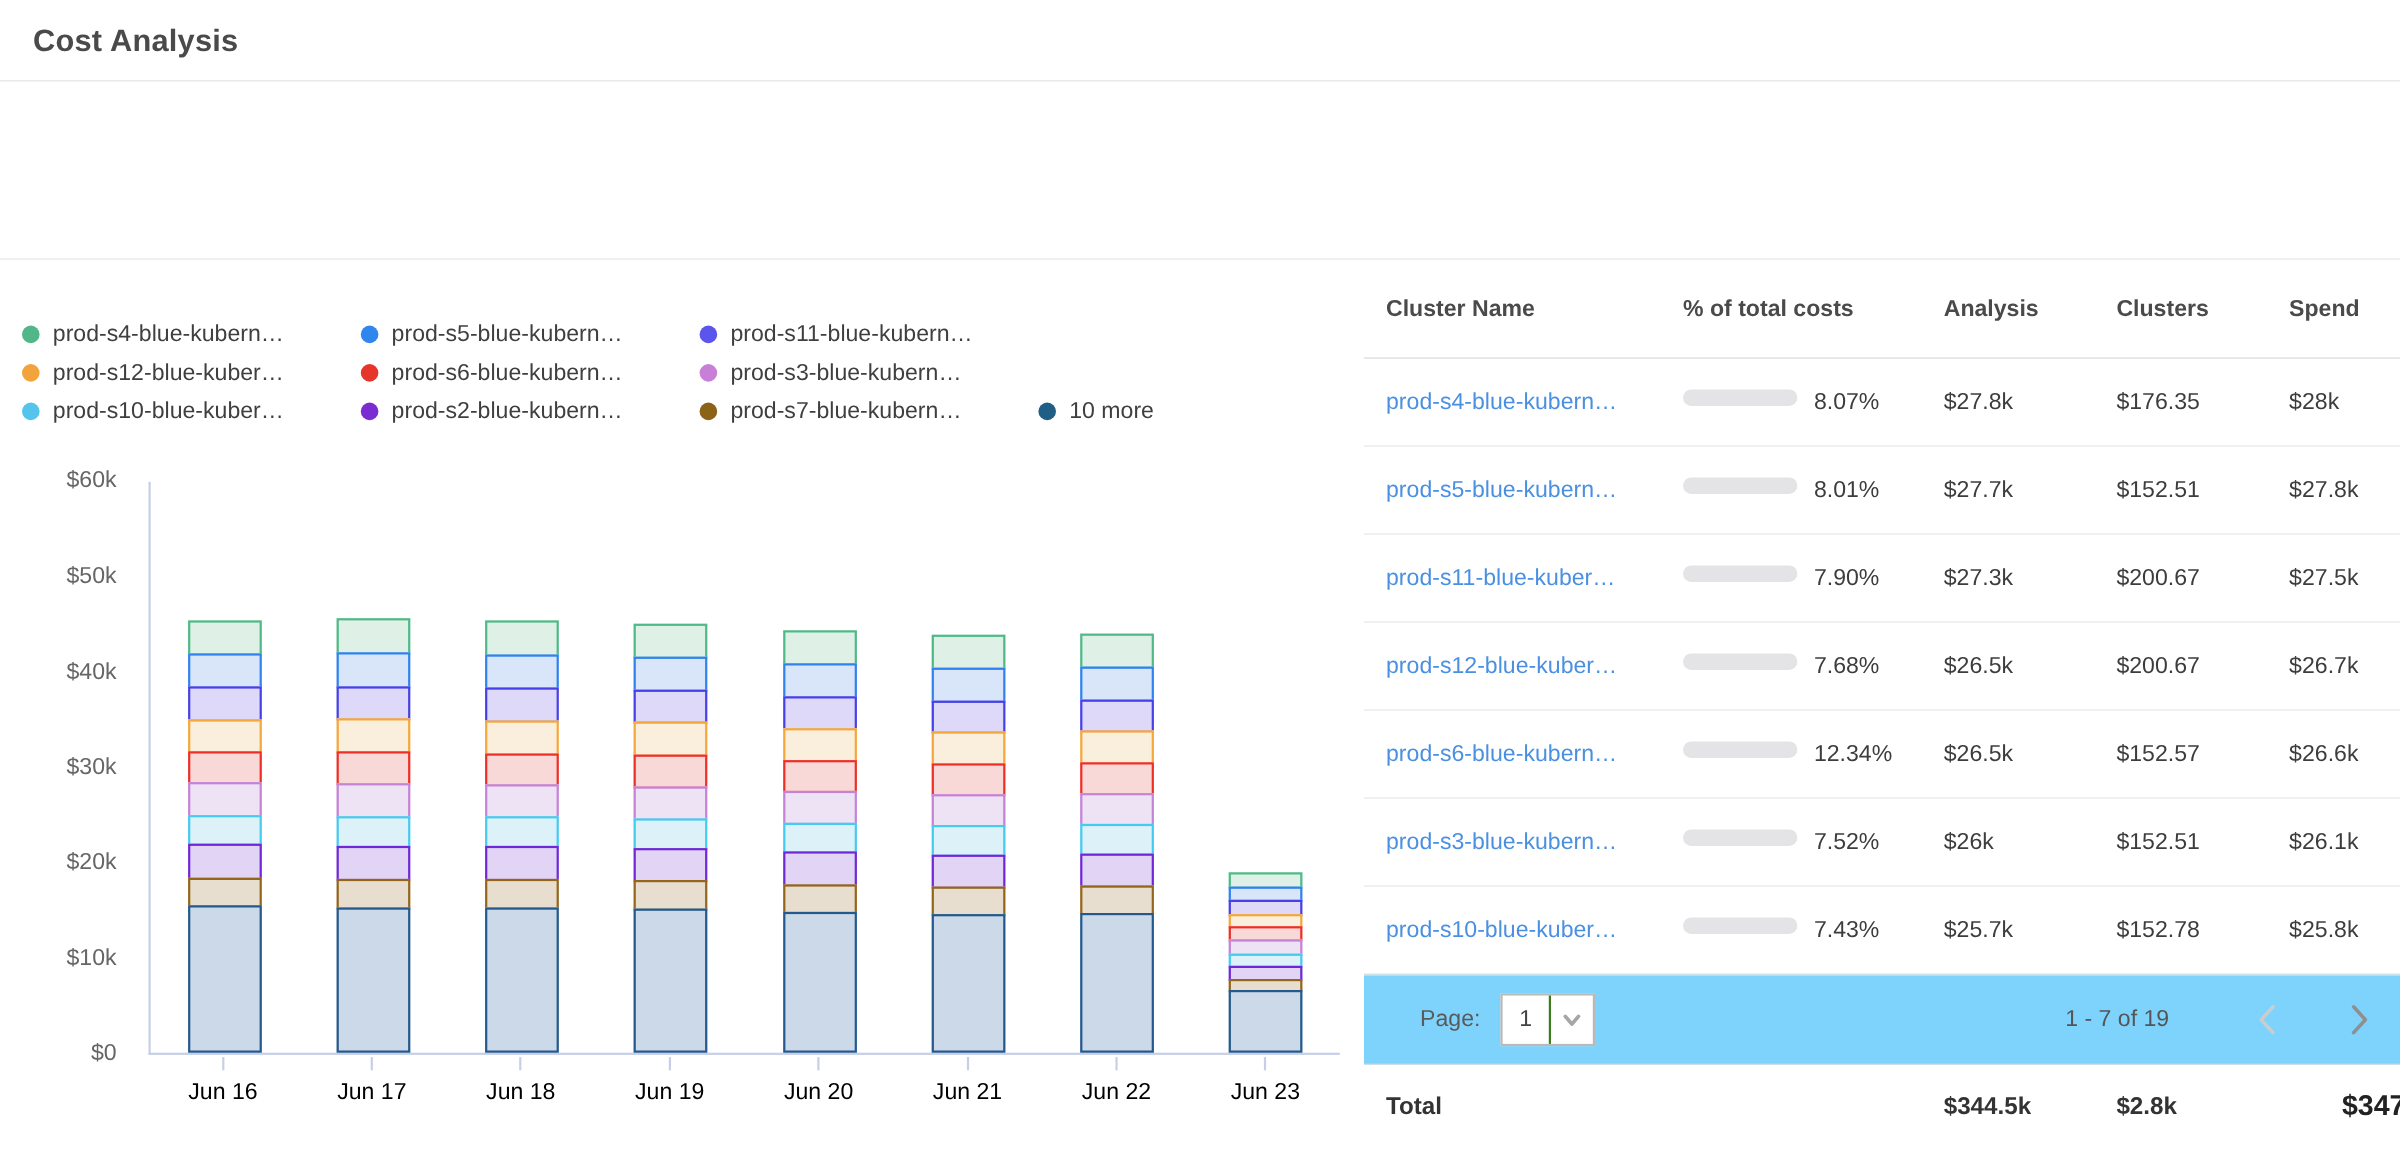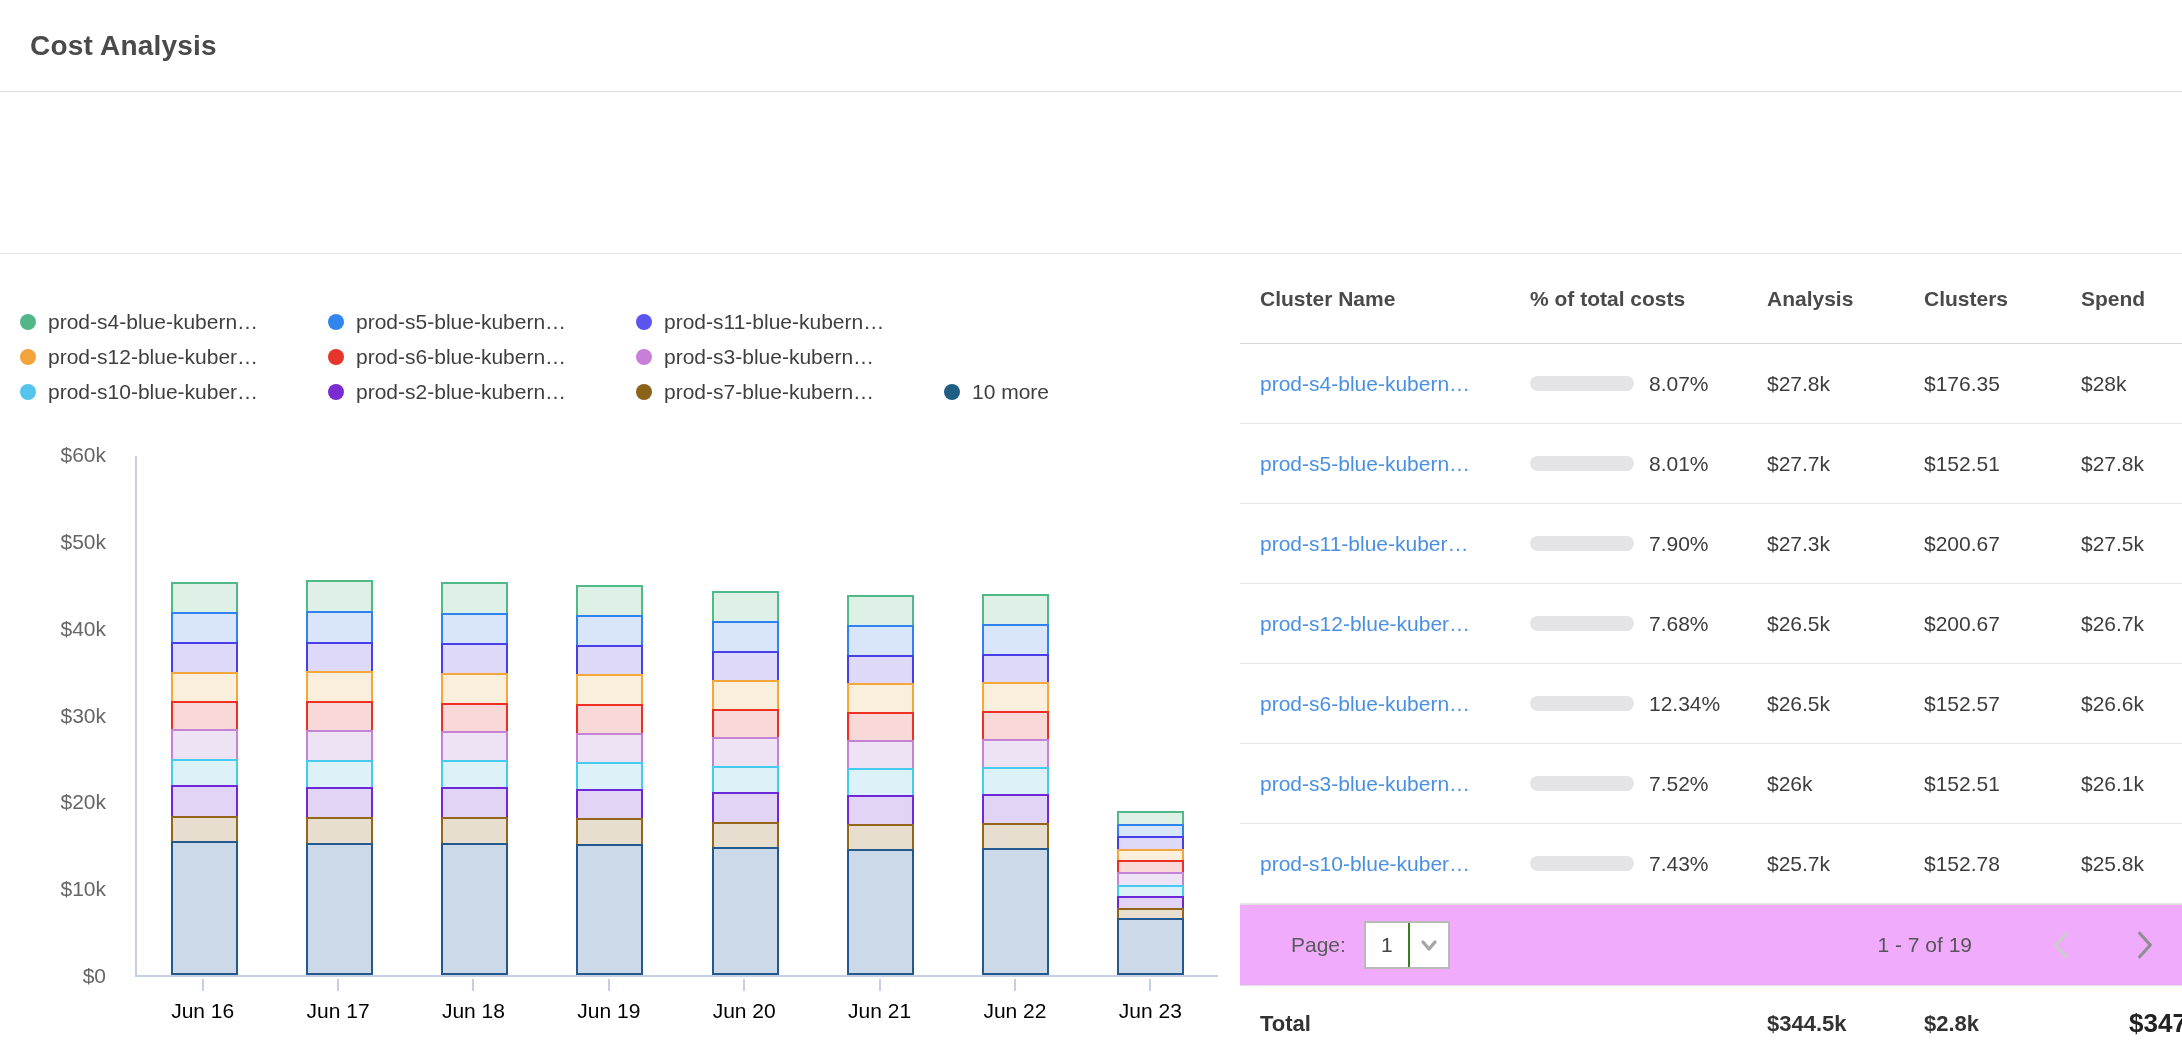--- a/index.html
+++ b/index.html
@@ -1,20 +1,20 @@
 <!DOCTYPE html>
 <html><head>
 <meta charset="utf-8">
 <style>
   * { box-sizing: border-box; margin: 0; padding: 0; }
   html,body { width: 2182px; height: 1052px; background: #fff; overflow: hidden;
               font-family: "Liberation Sans", sans-serif; color: #3d3d3d; }
 
   
-  .page-header { height: 92px; display: flex; align-items: center; padding-left: 30px;
+  .page-header { height: 74px; display: flex; align-items: center; padding-left: 30px;
                  border-bottom: 1px solid #e2e2e2; }
   .page-title { font-size: 28px; font-weight: 600; color: #4a4a4a; letter-spacing: .2px; }
 
   
   .filter-row { display: flex; align-items: center; gap: 45px; padding: 50px 0 0 30px; height: 161px; }
   .pill { display: inline-flex; align-items: center; gap: 16px; height: 56px;
           border: 2px solid #c9c9c9; border-radius: 30px; background: #fff;
           padding: 0 28px; font-size: 22px; font-weight: 700; color: #1d1d1d; cursor: pointer; }
   .caret { width: 0; height: 0; border-left: 9px solid transparent; border-right: 9px solid transparent;
            border-top: 11px solid #222; display:inline-block; }
@@ -50,28 +50,28 @@
   .x-tick { width: 2px; height: 12px; background: #c5cfe6; }
   .x-text { margin-top: 8px; font-size: 21px; color: #000000; }
 
   
   .grid-row { display: grid; grid-template-columns: 270px 237px 157px 157px 1fr;
               align-items: center; padding-left: 20px; }
   .tbl-header { height: 90px; border-bottom: 1px solid #d6d6d6; }
   .tbl-header .hcell { font-size: 21px; font-weight: 600; color: #4a4a4a; }
   .tbl-row { height: 80px; border-bottom: 1px solid #e4e4e4; }
   .cluster-link { font-size: 21px; color: #4a90e2; text-decoration: none; cursor: pointer; white-space: nowrap; }
-  .pct-cell { display: flex; align-items: center; }
+  .pct-cell { display: flex; }
   .pct-track { width: 104px; height: 15px; border-radius: 8px; background: #e4e4e6; overflow: hidden; }
   .pct-fill { height: 100%; background: #3e7fe8; border-radius: 8px 0 0 8px; }
   .pct-text { margin-left: 15px; font-size: 21px; color: #3d3d3d; }
   .vcell { font-size: 21px; color: #3d3d3d; }
 
   
-  .pagination { height: 82px; background: #f0abfc; border-top: 1px solid #dedede;
+  .pagination { height: 82px; background: #7dd3fc; border-top: 1px solid #dedede;
                 border-bottom: 1px solid #dedede; display: flex; align-items: center;
                 padding: 0 24px 0 51px; }
   .page-label { font-size: 21px; color: #5a5a5a; }
   .page-select { margin-left: 18px; width: 86px; height: 48px; background: #fff;
                  border: 2px solid #b9b9b9; display: flex; align-items: stretch; cursor: pointer; }
   .page-select .val { width: 42px; display: flex; align-items: center; justify-content: center;
                       font-size: 21px; color: #444; }
   .page-select .sep { width: 2px; background: #3a7d1e; }
   .page-select .chev { flex: 1; display: flex; align-items: center; justify-content: center; }
   .range-text { margin-left: auto; font-size: 21px; color: #555; }

